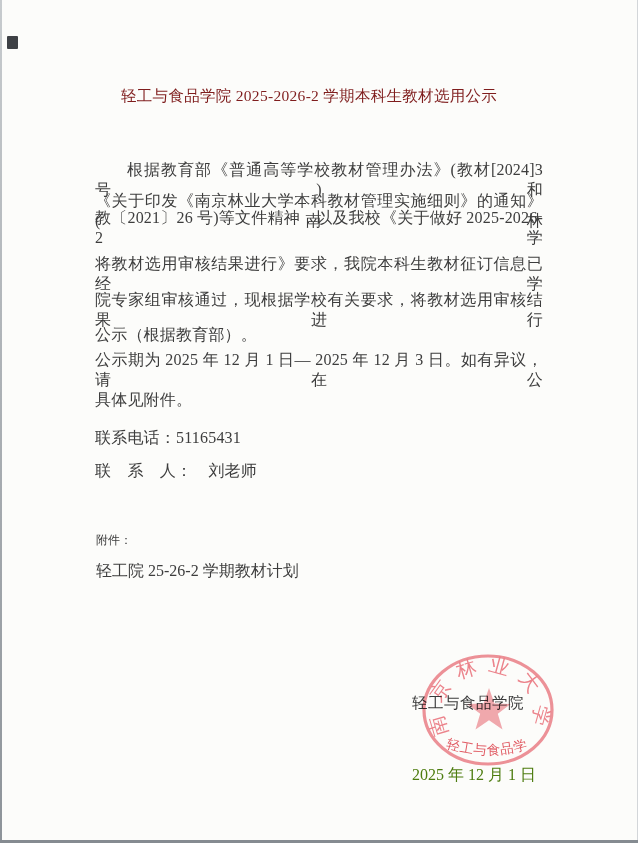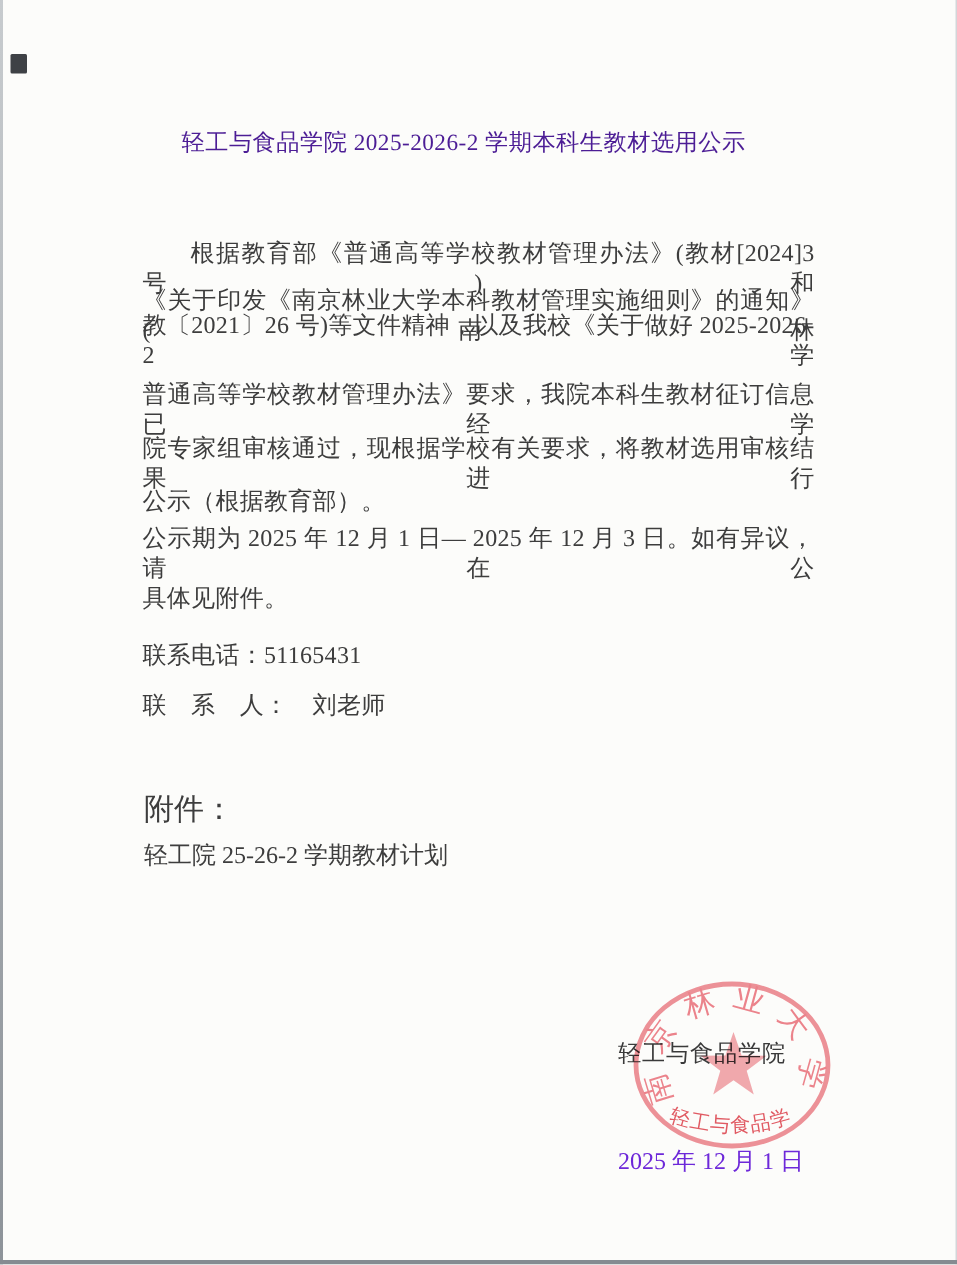--- a/index.html
+++ b/index.html
@@ -10,53 +10,53 @@
     color:#3d3d3d;
   }
   .edge-left{position:absolute;left:0;top:0;bottom:0;width:2px;
     background:linear-gradient(to bottom,#c7cbce,#8d9399);}
   .edge-right{position:absolute;right:0;top:0;bottom:0;width:1px;background:#d3d6d9;}
   .edge-bottom{position:absolute;left:0;right:0;bottom:0;height:3px;background:#858b91;}
   .scan-mark{position:absolute;left:7px;top:36px;width:11px;height:13px;
     background:#3e4145;border-radius:1px;}
   .doc-title{
     position:absolute;left:121px;top:86px;white-space:nowrap;
-    font-size:15.5px;line-height:20px;color:#4c1d95;letter-spacing:0.3px;
+    font-size:15.5px;line-height:20px;color:#7f1d1d;letter-spacing:0.3px;
   }
   .bodyline{
     position:absolute;left:95px;width:448px;
     font-size:16px;line-height:20px;letter-spacing:0.2px;white-space:pre-wrap;
   }
   .bodyline.justify{text-align:justify;text-align-last:justify;text-justify:inter-character;}
   .bodyline.indent{text-indent:2em;}
-  .attach-label{position:absolute;left:96px;top:530px;font-size:20px;line-height:20px;text-align:right;}
+  .attach-label{position:absolute;left:96px;top:530px;font-size:12px;line-height:20px;text-align:right;}
   .attach-title{position:absolute;left:96px;top:561px;font-size:16px;line-height:20px;font-family:Liberation Serif, serif;}
   .sig-org{position:absolute;left:412px;top:693px;font-size:15.5px;line-height:20px;
     letter-spacing:0.5px;color:#3a3a3a;}
-  .sig-date{position:absolute;left:412px;top:765px;font-size:16px;line-height:20px;color:#6d28d9;}
+  .sig-date{position:absolute;left:412px;top:765px;font-size:16px;line-height:20px;color:#4d7c0f;}
   .seal{
     position:absolute;left:420px;top:652px;width:138px;height:117px;
     mix-blend-mode:multiply;opacity:0.95;
   }
   .seal text{font-family:"Liberation Serif","DejaVu Serif",serif;}
 </style>
 </head>
 <body>
 
 <div class="edge-left"></div>
 <div class="edge-right"></div>
 <div class="edge-bottom"></div>
 <div class="scan-mark"></div>
 
 <div class="doc-title">轻工与食品学院 2025-2026-2 学期本科生教材选用公示</div>
 
 <div class="bodyline justify indent" style="top:160px">根据教育部《普通高等学校教材管理办法》(教材[2024]3 号)和</div>
 <div class="bodyline justify" style="top:191px">《关于印发《南京林业大学本科教材管理实施细则》的通知》(南林</div>
 <div class="bodyline justify" style="top:208px">教〔2021〕26 号)等文件精神，以及我校《关于做好 2025-2026-2 学</div>
-<div class="bodyline justify" style="top:254px">普通高等学校教材管理办法》要求，我院本科生教材征订信息已经学</div>
+<div class="bodyline justify" style="top:254px">将教材选用审核结果进行》要求，我院本科生教材征订信息已经学</div>
 <div class="bodyline justify" style="top:290px">院专家组审核通过，现根据学校有关要求，将教材选用审核结果进行</div>
 <div class="bodyline" style="top:325px">公示（根据教育部）。</div>
 <div class="bodyline justify" style="top:350px">公示期为 2025 年 12 月 1 日— 2025 年 12 月 3 日。如有异议，请在公</div>
 <div class="bodyline" style="top:390px">具体见附件。</div>
 <div class="bodyline" style="top:428px">联系电话：51165431</div>
 <div class="bodyline" style="top:461px">联　系　人：　刘老师</div>
 
 <div class="attach-label">附件：</div>
 <div class="attach-title">轻工院 25-26-2 学期教材计划</div>
 

